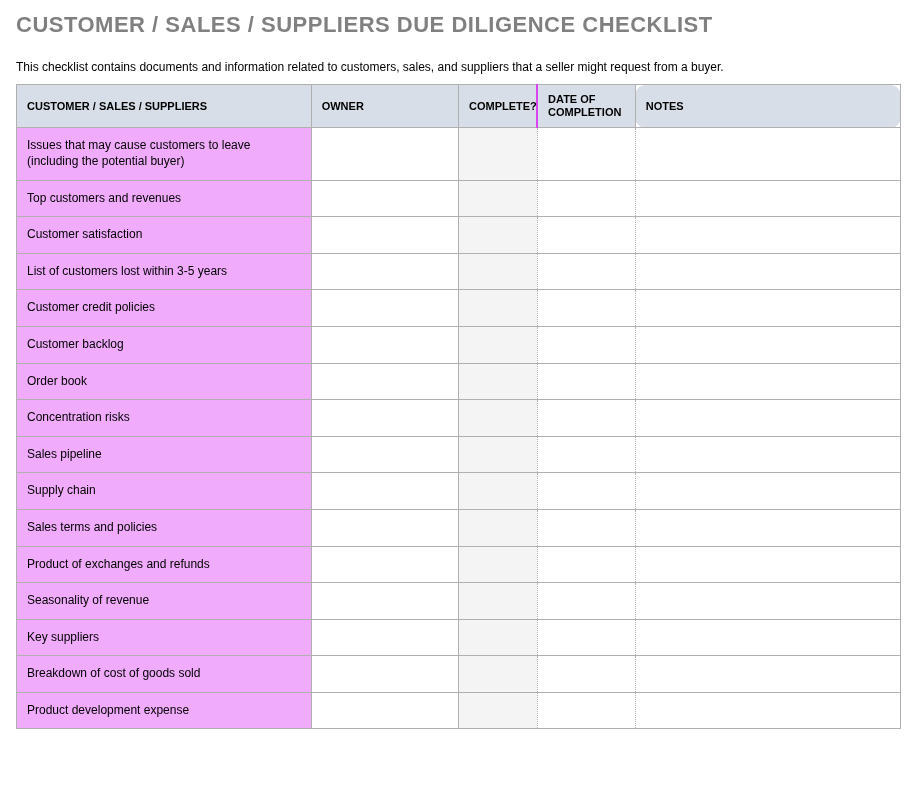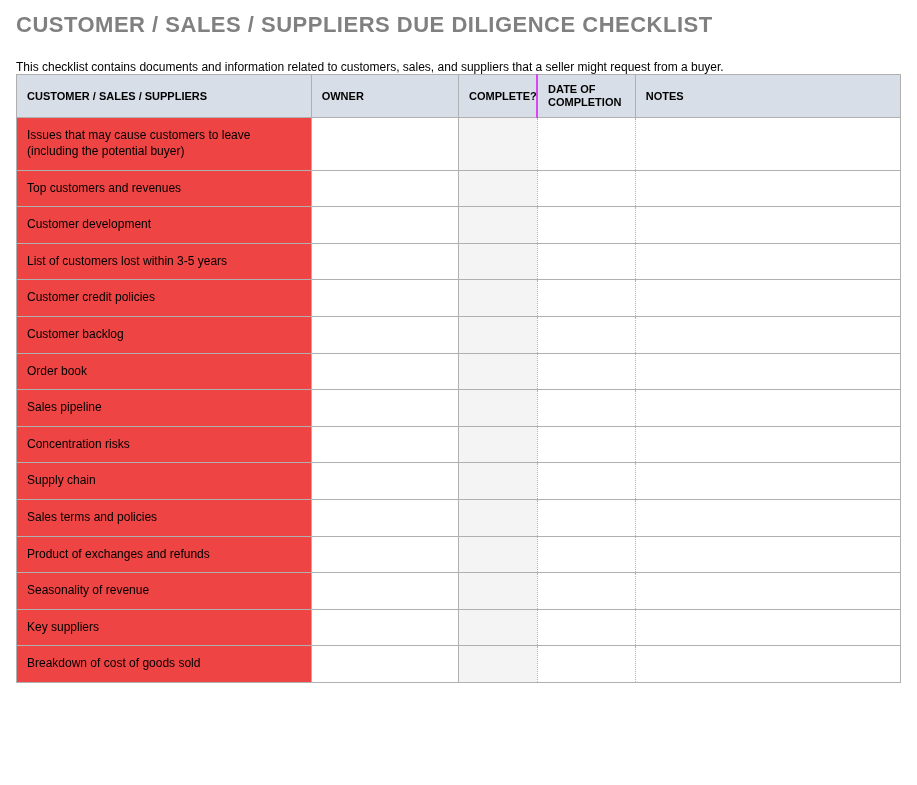--- a/index.html
+++ b/index.html
@@ -16,20 +16,21 @@
   .title {
     color: #808080;
     font-size: 22px;
     font-weight: bold;
     letter-spacing: 0.5px;
     margin-bottom: 22px;
   }
   .subtitle {
     color: #000000;
     font-size: 12px;
+    margin-bottom: 10px;
   }
   table {
     width: 100%;
     border-collapse: collapse;
     table-layout: fixed;
     border: 1px solid #b0b0b0;
   }
   th {
     background: #d7dee7;
     font-size: 11px;
@@ -38,32 +39,32 @@
     text-align: left;
     padding: 8px 10px;
     border-bottom: 1px solid #b0b0b0;
     vertical-align: middle;
     line-height: 1.2;
   }
   th.col-item { width: 30%; }
   th.col-owner { width: 15%; border-left: 1px solid #b0b0b0; }
   th.col-complete { width: 8%; border-left: 1px solid #b0b0b0; }
   th.col-date { width: 10%; border-left: 2px solid #d946ef; }
-  th.col-notes { width: 27%; border-left: 1px solid #b0b0b0; }
+  th.col-notes { width: 27%; border-left: 1px solid #b0b0b0; border-radius: 11px; }
   td {
     font-size: 12px;
     color: #000000;
     padding: 10px 10px;
     border-top: 1px solid #b0b0b0;
     vertical-align: middle;
     height: 35px;
     line-height: 1.3;
   }
   td.cell-item {
-    background: #ef4444;
+    background: #f0abfc;
   }
   td.cell-owner {
     background: #ffffff;
     border-left: 1px solid #b0b0b0;
   }
   td.cell-complete {
     background: #f4f4f4;
     border-left: 1px solid #b0b0b0;
   }
   td.cell-date {
@@ -100,21 +101,21 @@
         <td class="cell-notes"></td>
       </tr>
       <tr>
         <td class="cell-item">Top customers and revenues</td>
         <td class="cell-owner"></td>
         <td class="cell-complete"></td>
         <td class="cell-date"></td>
         <td class="cell-notes"></td>
       </tr>
       <tr>
-        <td class="cell-item">Customer development</td>
+        <td class="cell-item">Customer satisfaction</td>
         <td class="cell-owner"></td>
         <td class="cell-complete"></td>
         <td class="cell-date"></td>
         <td class="cell-notes"></td>
       </tr>
       <tr>
         <td class="cell-item">List of customers lost within 3-5 years</td>
         <td class="cell-owner"></td>
         <td class="cell-complete"></td>
         <td class="cell-date"></td>
@@ -135,34 +136,34 @@
         <td class="cell-notes"></td>
       </tr>
       <tr>
         <td class="cell-item">Order book</td>
         <td class="cell-owner"></td>
         <td class="cell-complete"></td>
         <td class="cell-date"></td>
         <td class="cell-notes"></td>
       </tr>
       <tr>
+        <td class="cell-item">Concentration risks</td>
+        <td class="cell-owner"></td>
+        <td class="cell-complete"></td>
+        <td class="cell-date"></td>
+        <td class="cell-notes"></td>
+      </tr>
+      <tr>
         <td class="cell-item">Sales pipeline</td>
         <td class="cell-owner"></td>
         <td class="cell-complete"></td>
         <td class="cell-date"></td>
         <td class="cell-notes"></td>
       </tr>
       <tr>
-        <td class="cell-item">Concentration risks</td>
-        <td class="cell-owner"></td>
-        <td class="cell-complete"></td>
-        <td class="cell-date"></td>
-        <td class="cell-notes"></td>
-      </tr>
-      <tr>
         <td class="cell-item">Supply chain</td>
         <td class="cell-owner"></td>
         <td class="cell-complete"></td>
         <td class="cell-date"></td>
         <td class="cell-notes"></td>
       </tr>
       <tr>
         <td class="cell-item">Sales terms and policies</td>
         <td class="cell-owner"></td>
         <td class="cell-complete"></td>
@@ -185,19 +186,26 @@
       </tr>
       <tr>
         <td class="cell-item">Key suppliers</td>
         <td class="cell-owner"></td>
         <td class="cell-complete"></td>
         <td class="cell-date"></td>
         <td class="cell-notes"></td>
       </tr>
       <tr>
         <td class="cell-item">Breakdown of cost of goods sold</td>
+        <td class="cell-owner"></td>
+        <td class="cell-complete"></td>
+        <td class="cell-date"></td>
+        <td class="cell-notes"></td>
+      </tr>
+      <tr>
+        <td class="cell-item">Product development expense</td>
         <td class="cell-owner"></td>
         <td class="cell-complete"></td>
         <td class="cell-date"></td>
         <td class="cell-notes"></td>
       </tr>
     </tbody>
 </table>
 
 </body></html>

